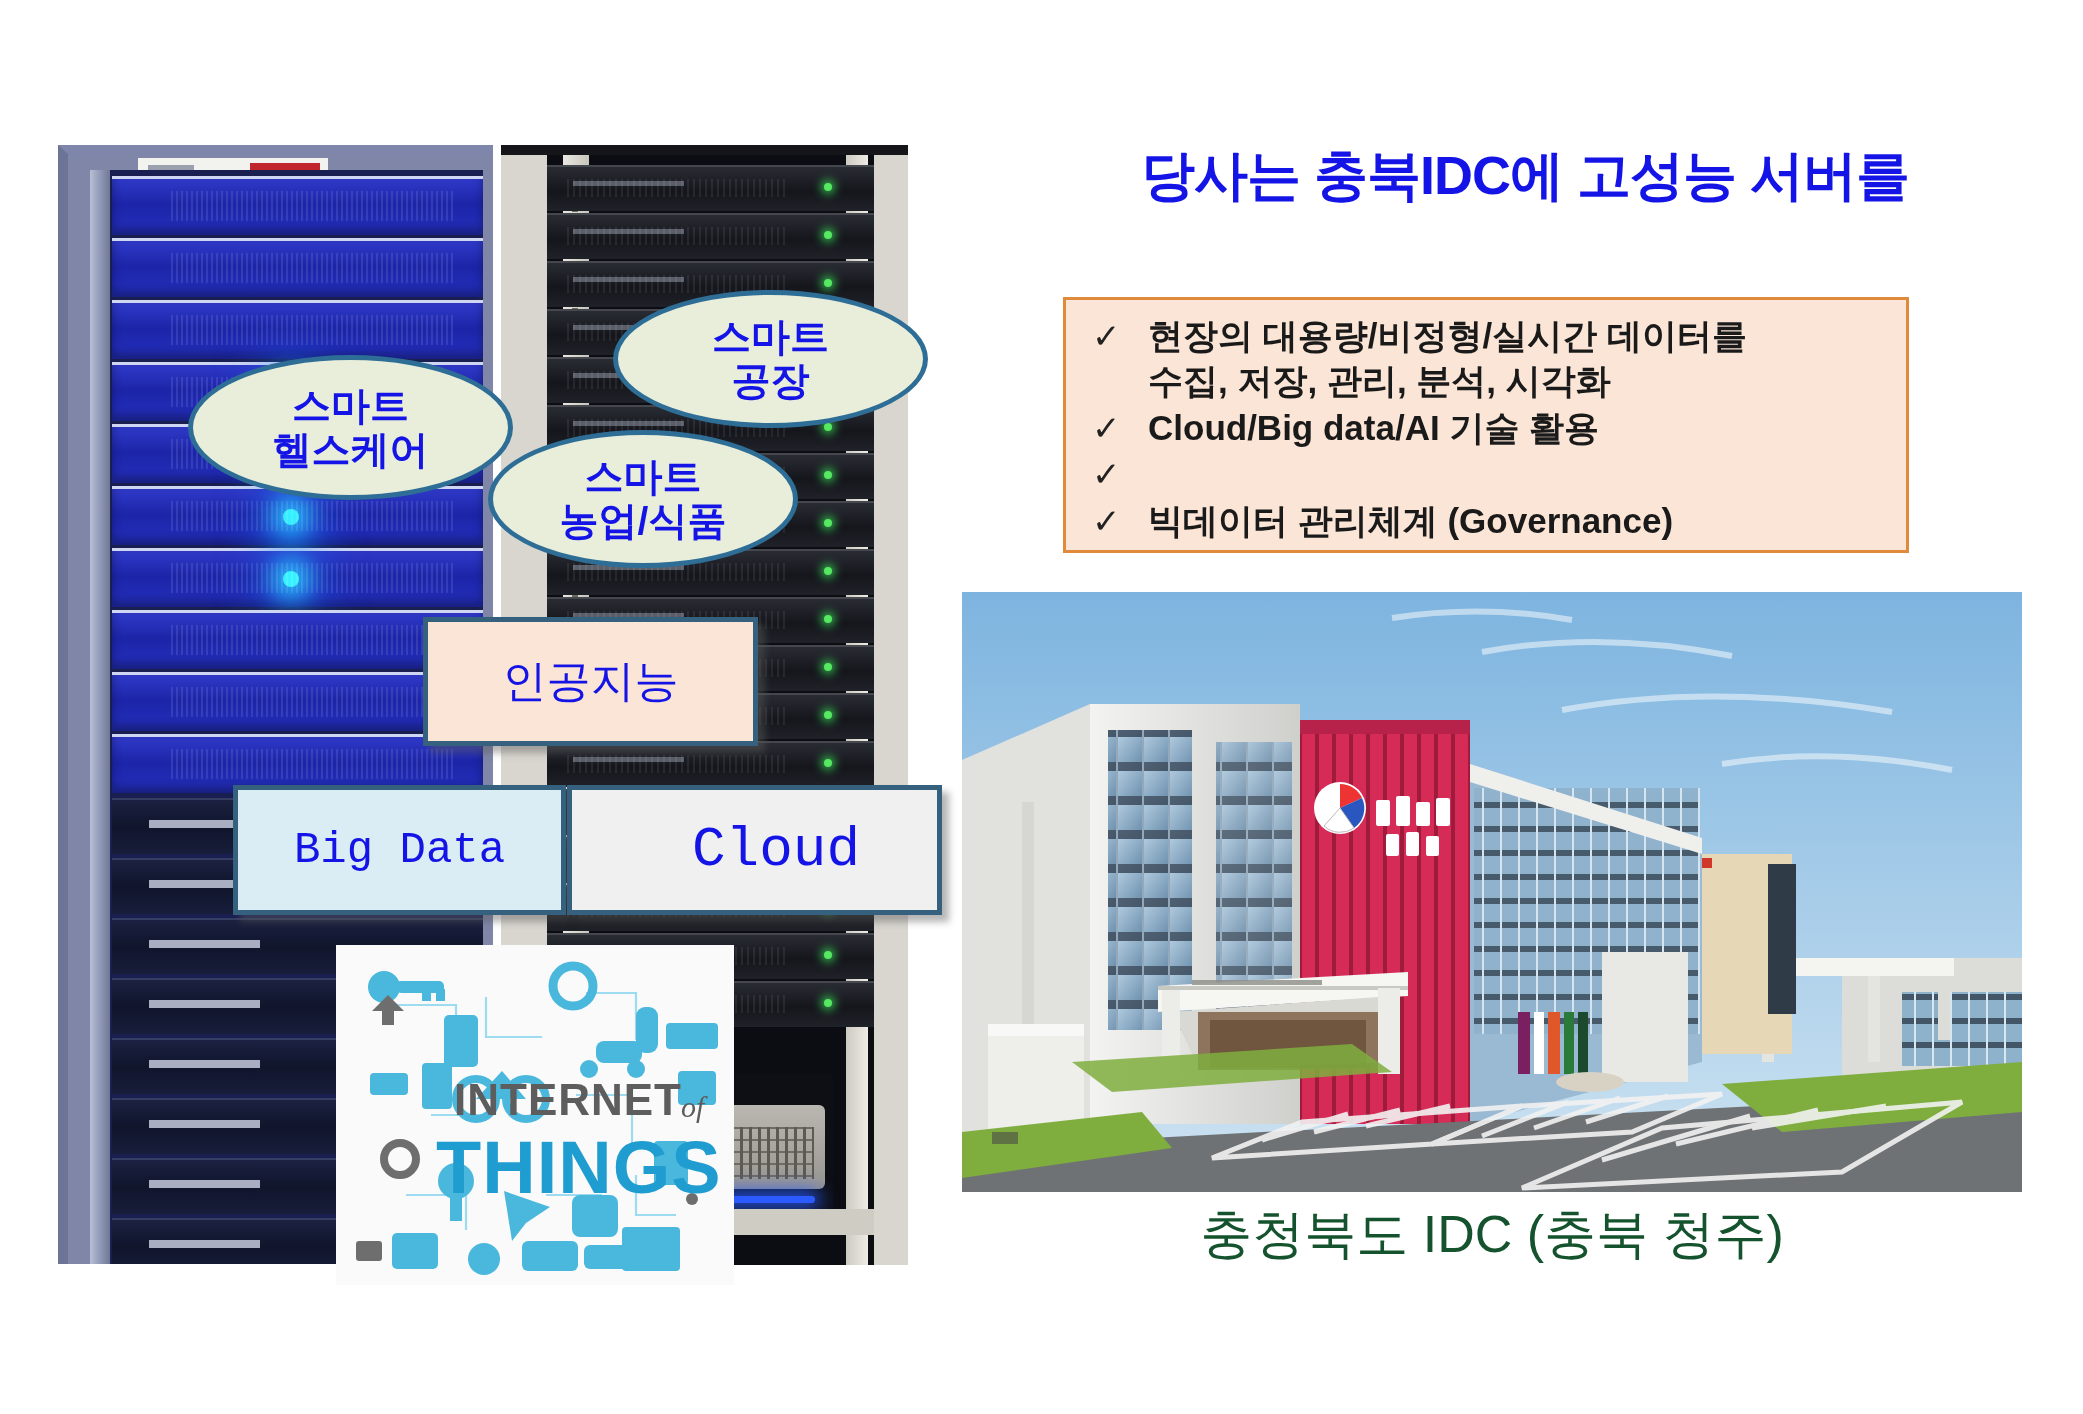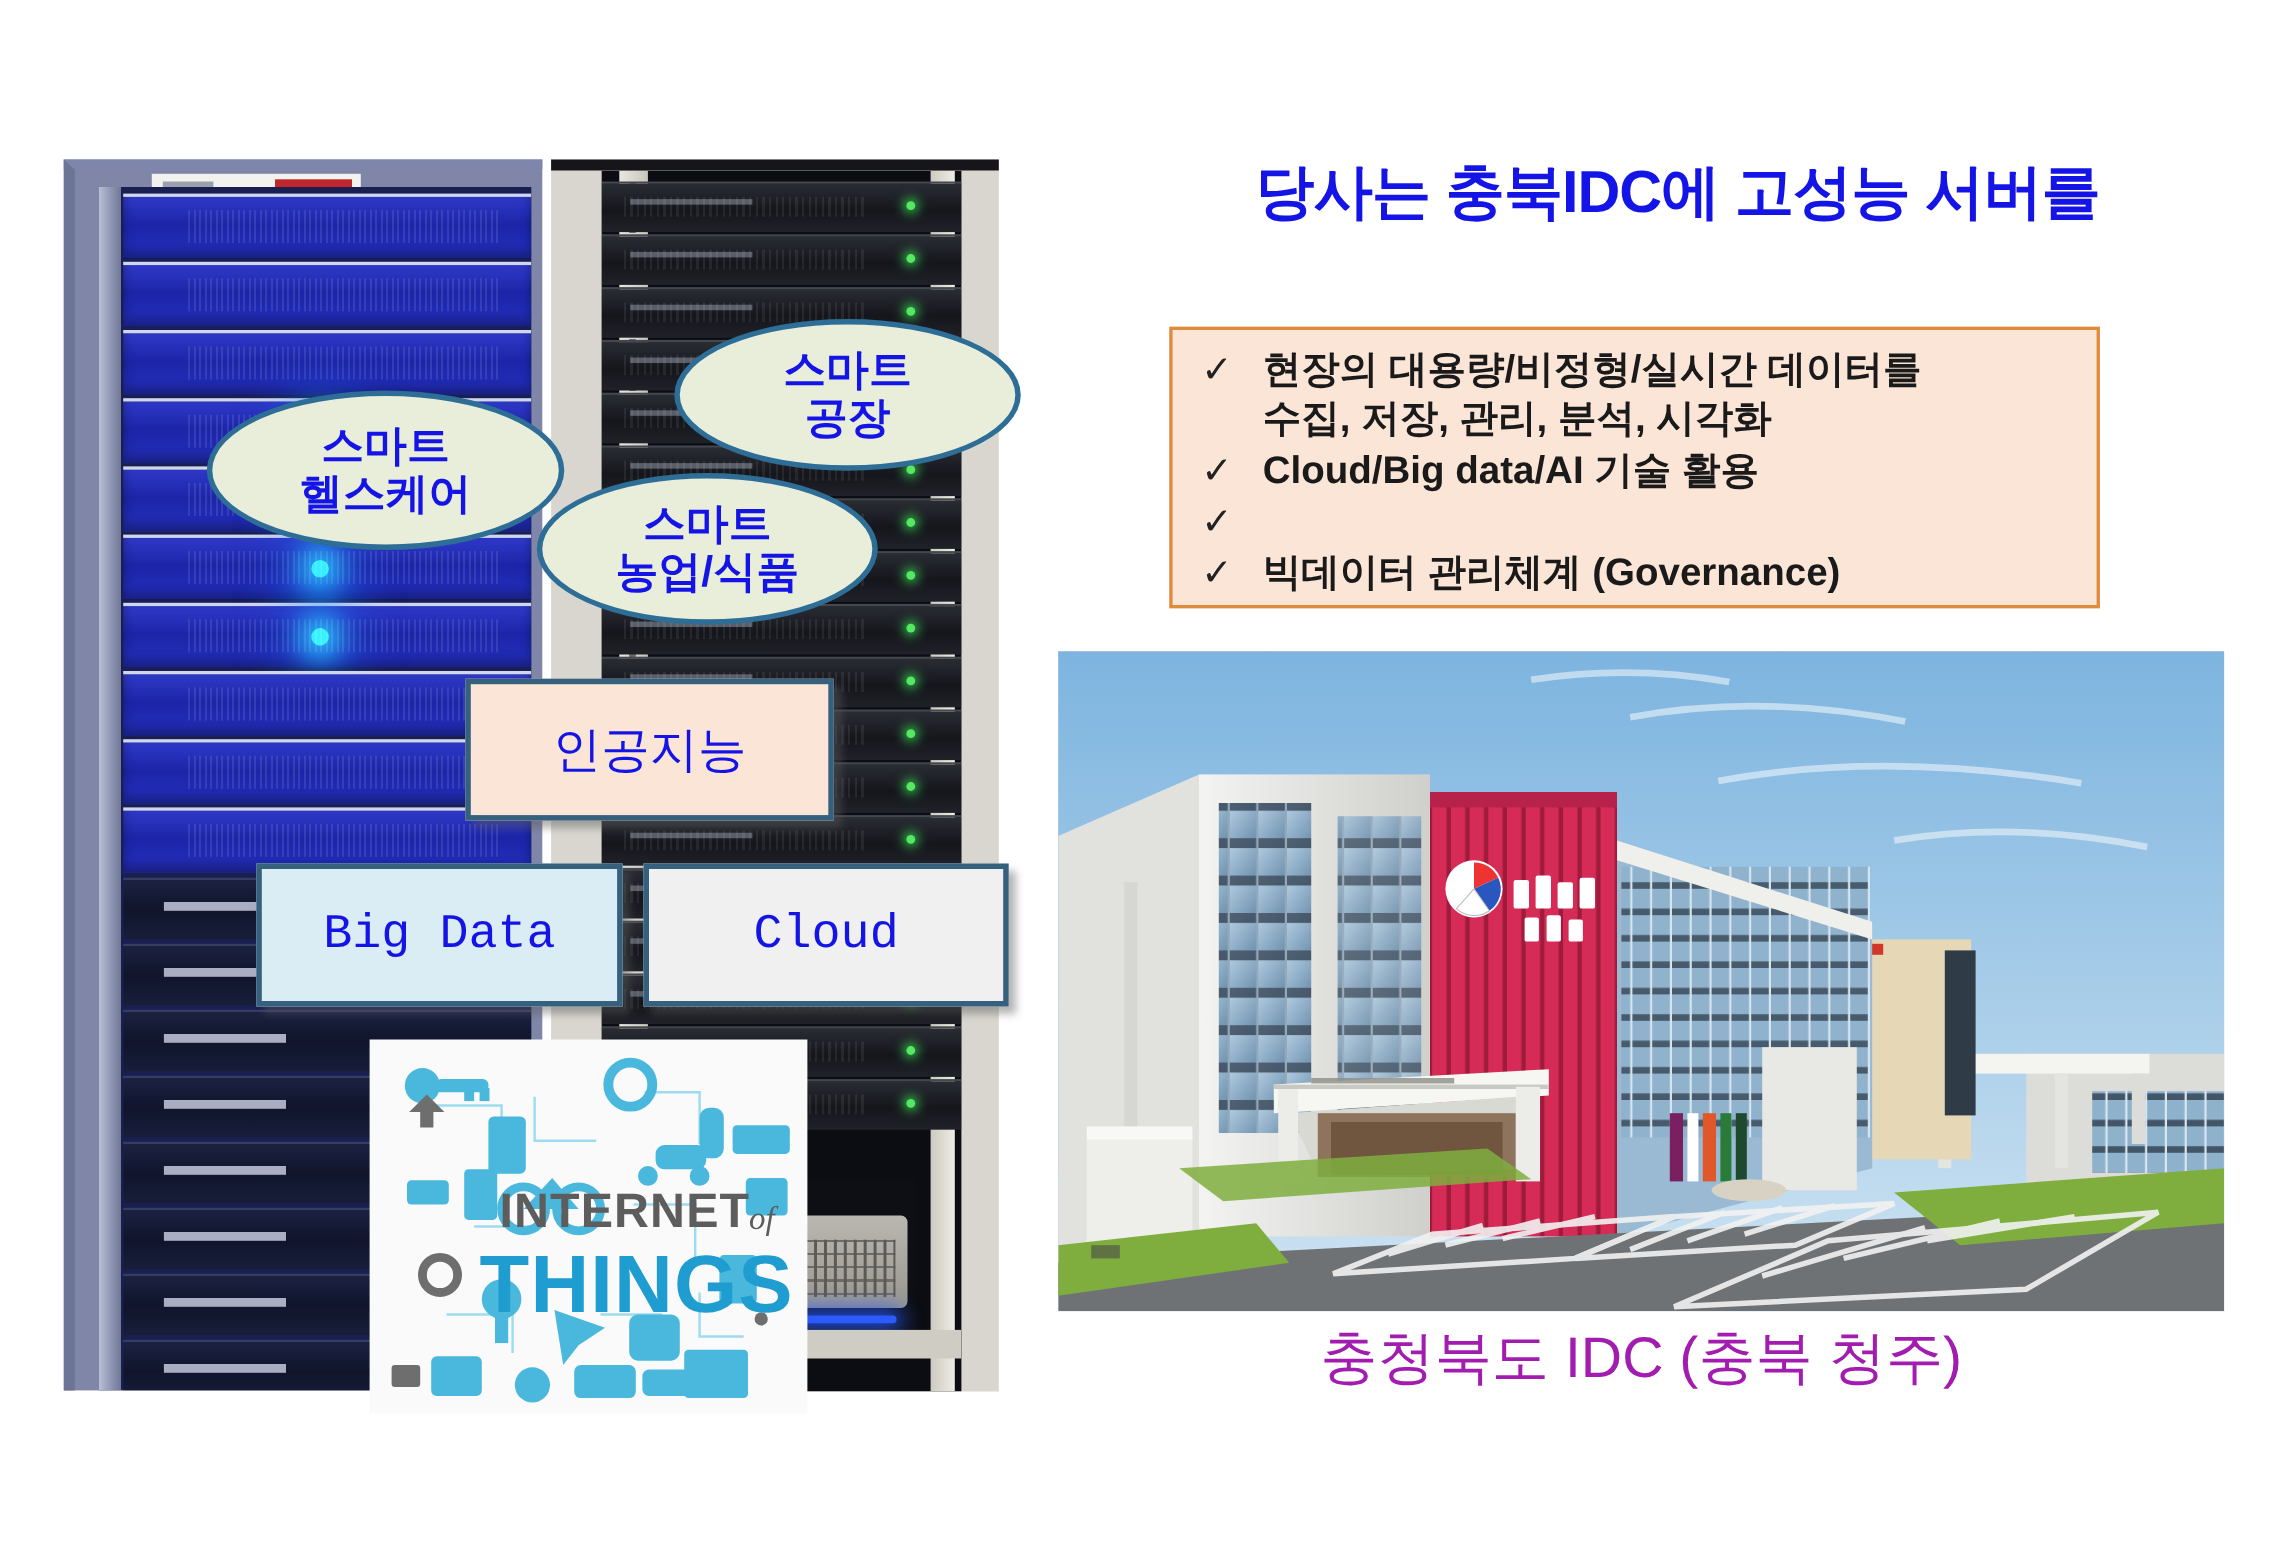--- a/index.html
+++ b/index.html
@@ -69,21 +69,21 @@
     color:#1414e6;font-weight:bold;line-height:1.12;}
   .boxshape{position:absolute;border:5px solid #35617f;display:flex;align-items:center;
     justify-content:center;text-align:center;color:#1414e6;
     box-shadow:7px 7px 7px rgba(90,90,90,.45);font-family:Liberation Mono, monospace;}
 
   #el-health{left:130px;top:210px;width:315px;height:135px;font-size:39px;}
   #el-factory{left:555px;top:145px;width:305px;height:128px;font-size:39px;}
   #el-agri{left:430px;top:285px;width:300px;height:128px;font-size:39px;}
   #box-ai{left:365px;top:472px;width:325px;height:119px;background:#fbe5d6;font-size:44px;}
   #box-bigdata{left:175px;top:640px;width:323px;height:120px;background:#dbedf4;font-size:44px;}
-  #box-cloud{left:527px;top:640px;width:322px;height:120px;background:#f0f0f0;font-size:44px;}
+  #box-cloud{left:509px;top:640px;width:322px;height:120px;background:#f0f0f0;font-size:56px;padding-left:43px;}
 
   
   #iot{position:absolute;left:278px;top:800px;width:398px;height:340px;background:#fafafa;overflow:hidden;}
   #iot svg{position:absolute;inset:0;width:100%;height:100%;}
   .iot-int{font-family:"Liberation Sans",sans-serif;font-weight:bold;fill:#5d5d5d;font-size:44px;letter-spacing:1px;}
   .iot-of{font-family:"Liberation Serif",serif;font-style:italic;fill:#5d5d5d;font-size:30px;}
   .iot-th{font-family:"Liberation Sans",sans-serif;font-weight:bold;fill:#1f9cd0;font-size:74px;letter-spacing:1px;}
 
   
   #headline{position:absolute;left:1020px;top:140px;width:1010px;text-align:center;
@@ -93,21 +93,21 @@
     background:#fbe5d6;border:3px solid #e08a3c;padding:14px 0 0 0;box-sizing:border-box;}
   .blt{display:flex;align-items:flex-start;padding:0 14px 2px 26px;}
   .blt .ck{width:56px;flex:0 0 56px;color:#222;font-size:34px;line-height:1.32;}
   .blt .tx{color:#1a1a1a;font-size:35px;line-height:1.28;font-weight:bold;white-space:pre-line;}
 
   
   #bld{position:absolute;left:962px;top:592px;width:1060px;height:600px;overflow:hidden;background:#9fc6e4;}
   #bld svg{position:absolute;inset:0;width:100%;height:100%;}
 
   #bld-caption{position:absolute;left:962px;top:1200px;width:1060px;text-align:center;
-    font-size:52px;color:#a21caf;}
+    font-size:52px;color:#14532d;}
 </style>
 </head>
 <body>
 
 <div id="rack-photo">
 
   <div class="rack" id="rack-left">
     <div class="tag">
         <u></u>
         <i></i>

